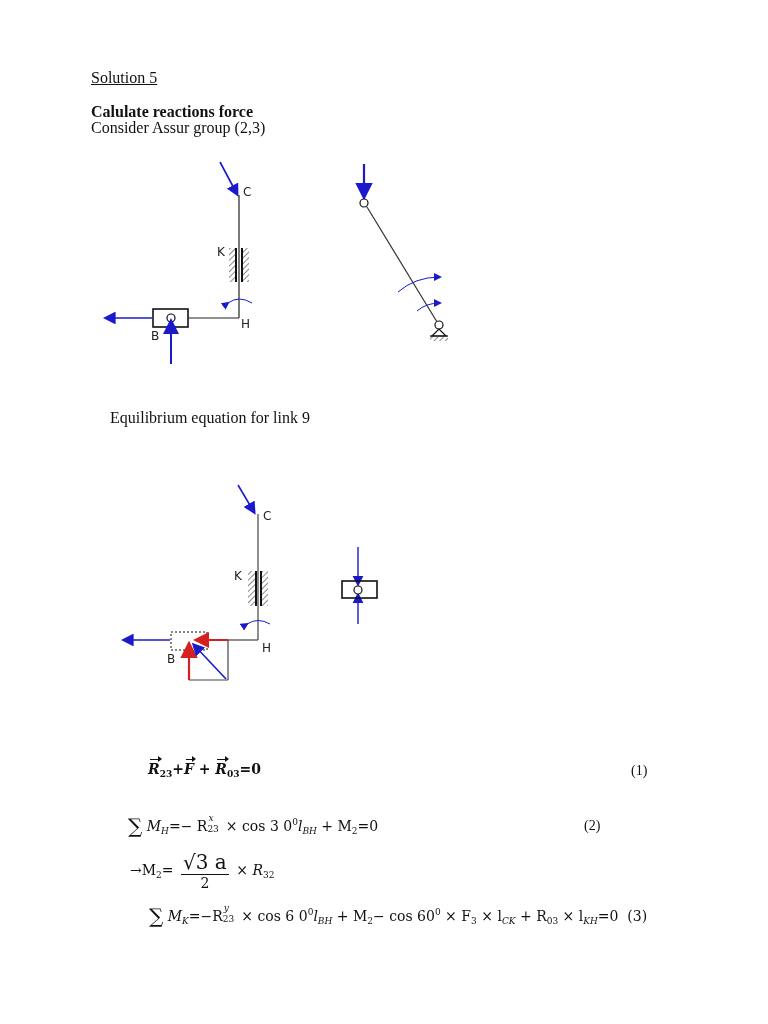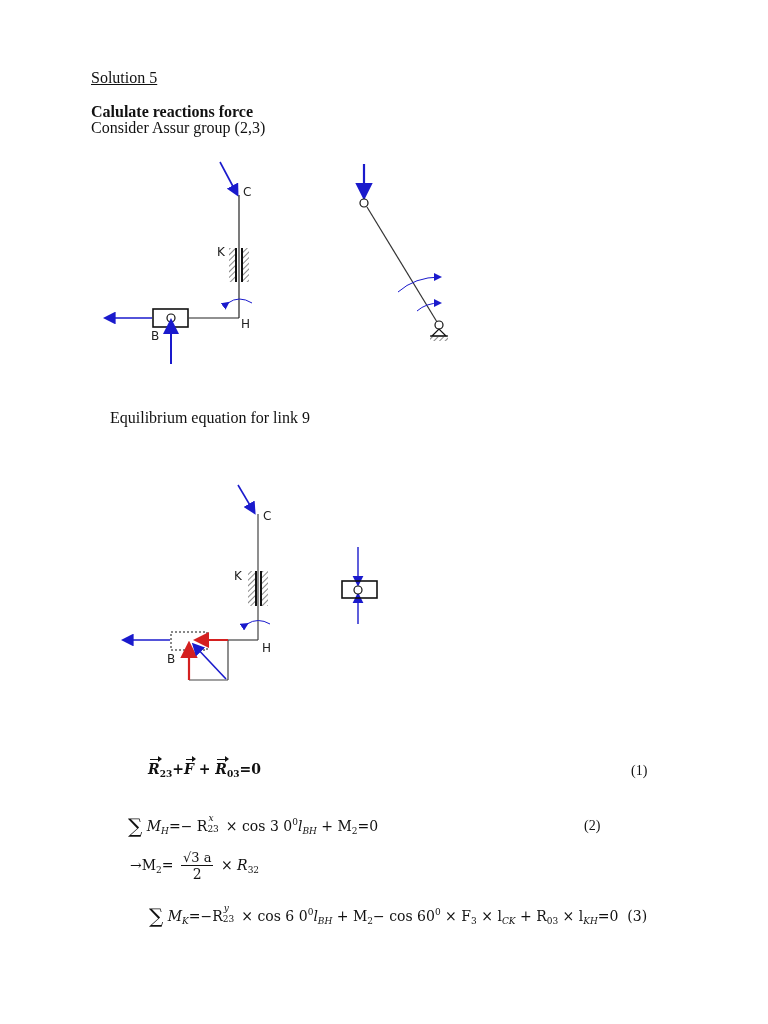--- a/index.html
+++ b/index.html
@@ -14,21 +14,21 @@
     .sub { font-size: 9px; vertical-align: -3px; }
     .sup { font-size: 9px; vertical-align: 6px; }
     .supsub { display: inline-block; position: relative; width: 14px; height: 14px; vertical-align: -2px; }
     .supsub .s1 { position: absolute; left: 1px; top: -6px; font-size: 9px; font-style: italic; }
     .supsub .s2 { position: absolute; left: 0; top: 5px; font-size: 9px; }
     .vec { position: relative; display: inline-block; }
     .vec::before { content: ""; position: absolute; left: 2px; right: 0; top: -2px; border-top: 1px solid #111; }
     .vec::after { content: ""; position: absolute; right: -2px; top: -5px; border-left: 4px solid #111; border-top: 3px solid transparent; border-bottom: 3px solid transparent; }
     .sigma { font-size: 20px; vertical-align: -2px; }
     .frac { display: inline-block; vertical-align: middle; text-align: center; margin: 0 3px; }
-    .frac .num { display: block; border-bottom: 1px solid #111; padding: 0 2px; font-size: 13px; }
+    .frac .num { display: block; border-bottom: 1px solid #111; padding: 0 2px; font-size: 20px; }
     .frac .den { display: block; font-size: 14px; }
     .eqnum { font-size: 14px; }
     svg text { font-family: "DejaVu Sans", sans-serif; }
   </style>
 </head>
 <body>
 
 <div class="abs t title" style="left:91px; top:69px;">Solution 5</div>
 <div class="abs t bold-it" style="left:91px; top:103px;">Calulate reactions force</div>
 <div class="abs t" style="left:91px; top:119px;">Consider Assur group (2,3)</div>

